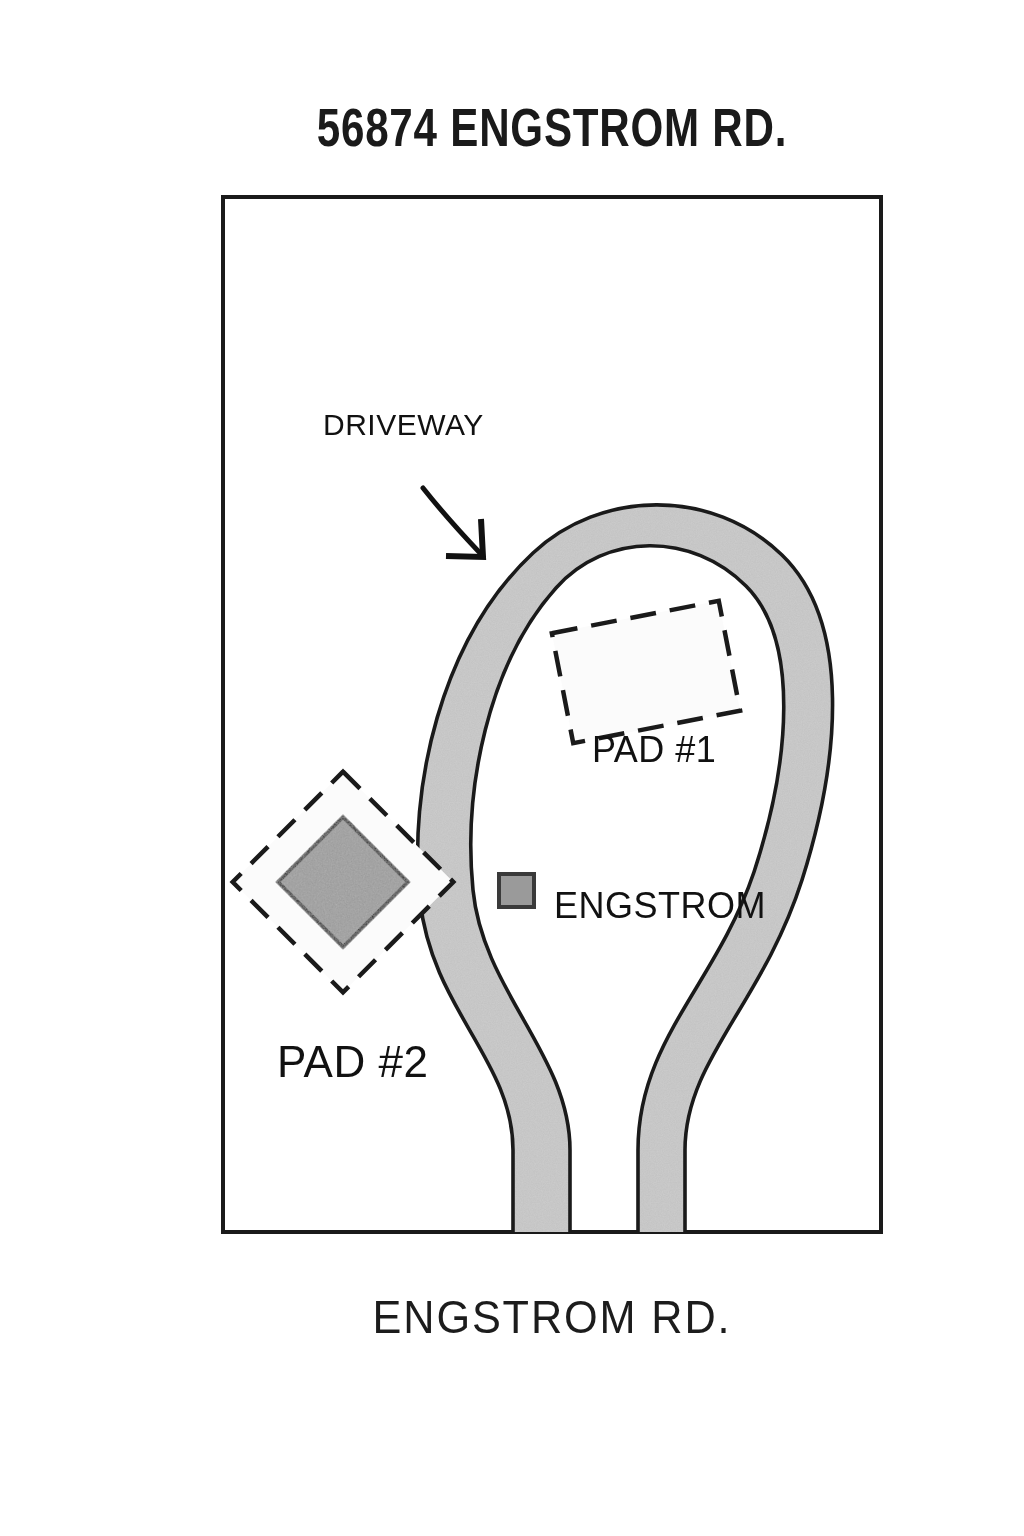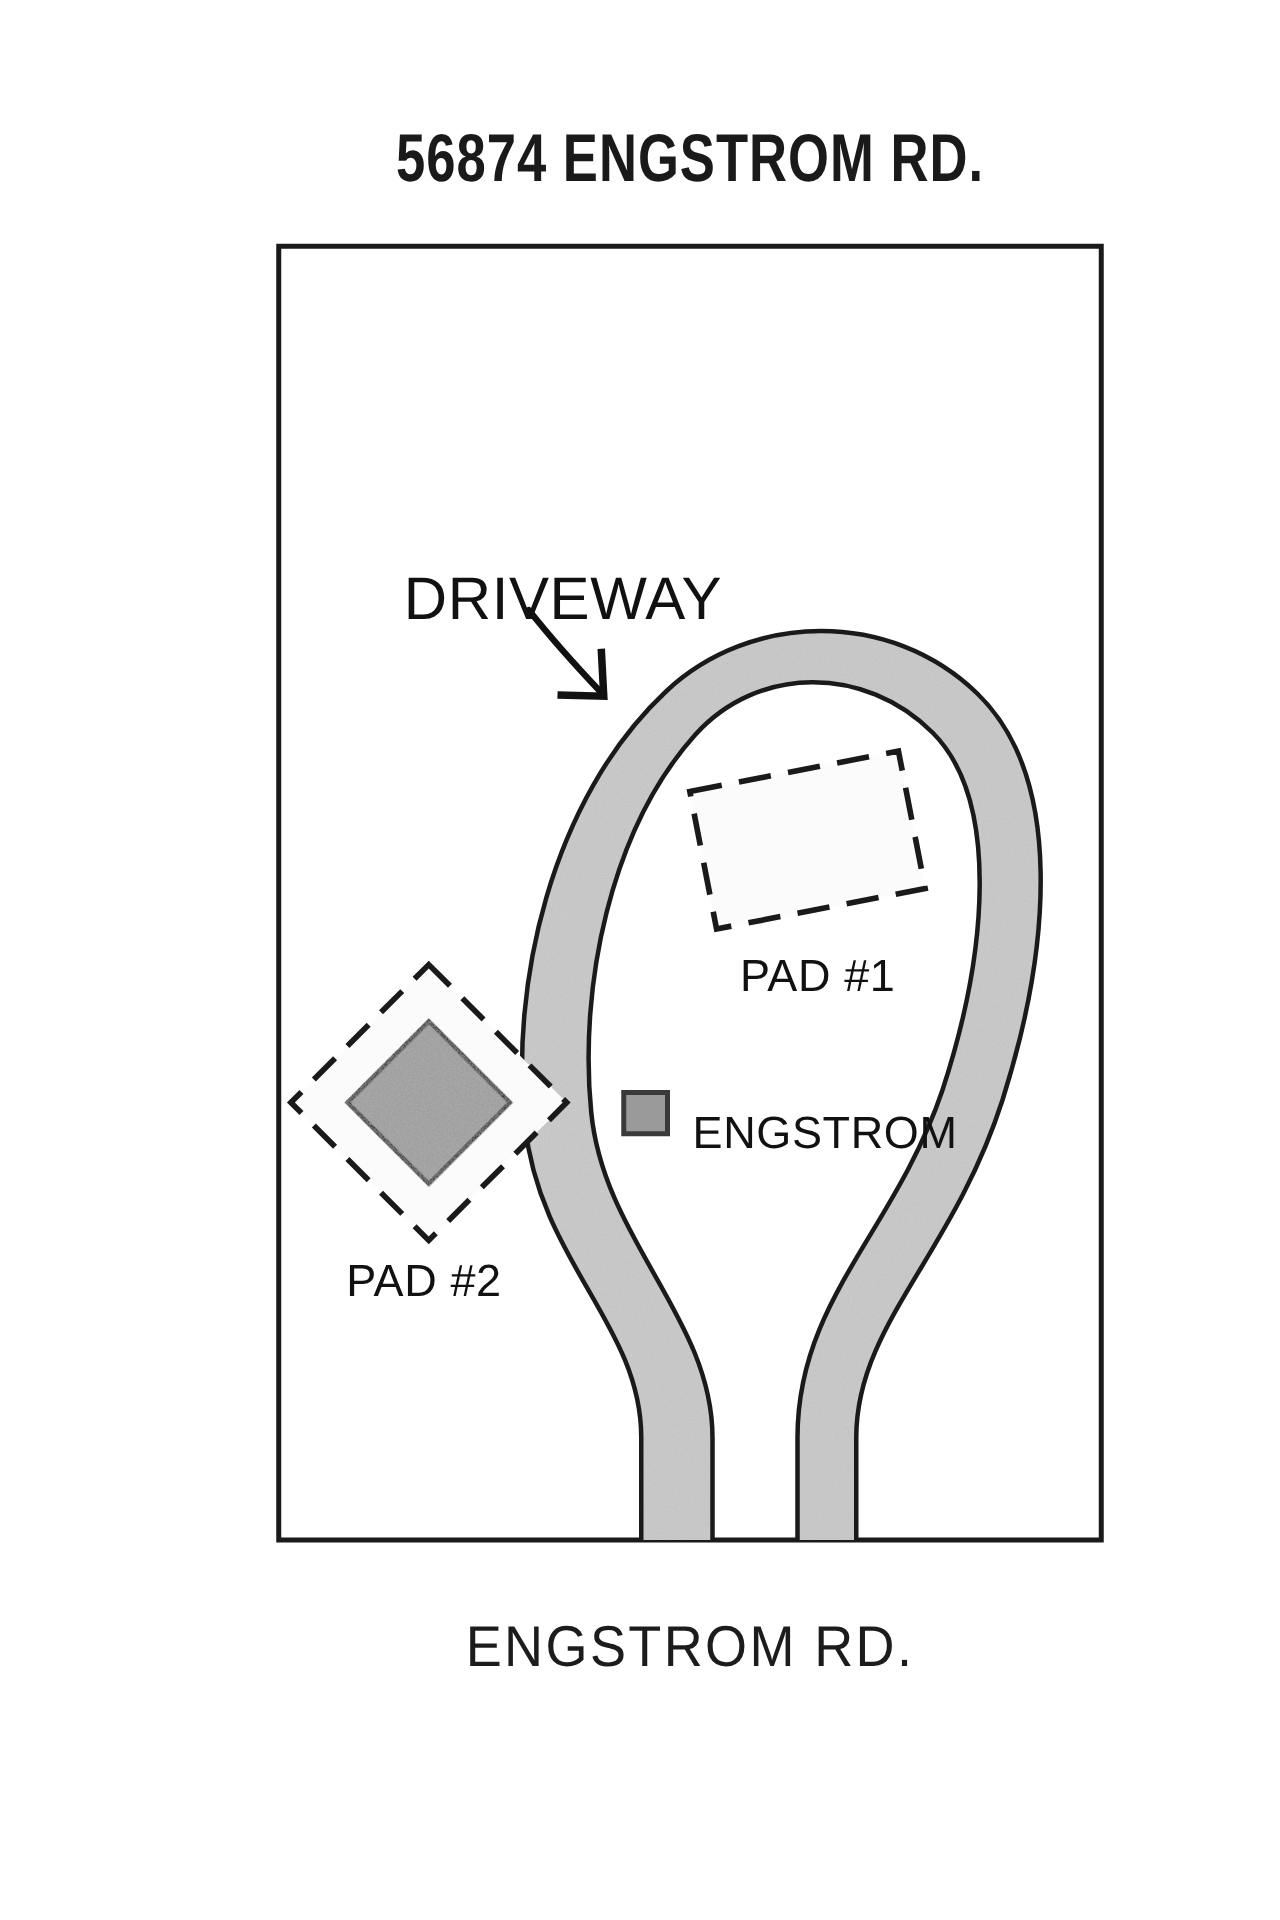--- a/index.html
+++ b/index.html
@@ -58,37 +58,37 @@
 
   .map-label {
     position: absolute;
     color: #111111;
     white-space: nowrap;
     font-weight: 400;
   }
 
   .label-driveway {
     left: 283px;
-    top: 452px;
-    font-size: 48px;
+    top: 408px;
+    font-size: 30px;
     letter-spacing: 0.5px;
     text-align: right;
   }
 
   .label-pad1 {
     left: 552px;
-    top: 760px;
+    top: 729px;
     font-size: 36px;
     letter-spacing: 0.5px;
   }
 
   .label-pad2 {
     left: 237px;
-    top: 1004px;
-    font-size: 36px;
+    top: 1037px;
+    font-size: 44px;
     letter-spacing: 0.5px;
   }
 
   .label-carport {
     left: 514px;
     top: 885px;
     font-size: 36px;
     letter-spacing: 0.5px;
   }
 </style>

